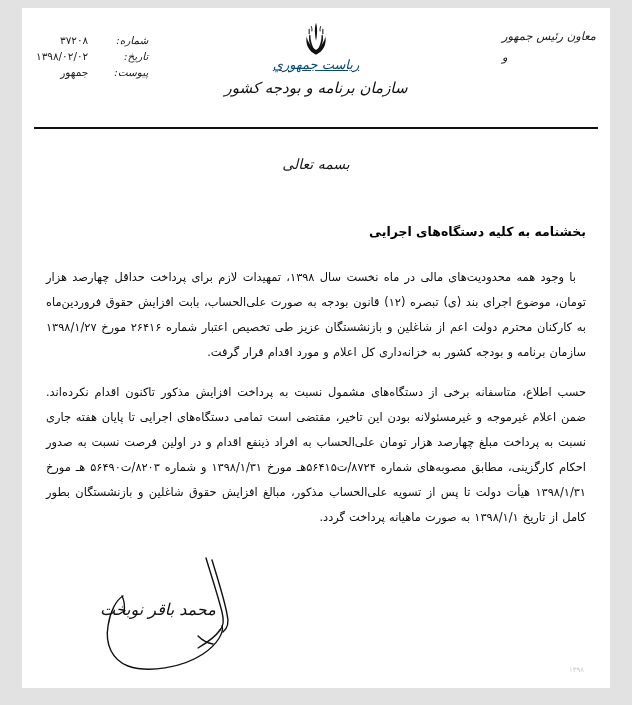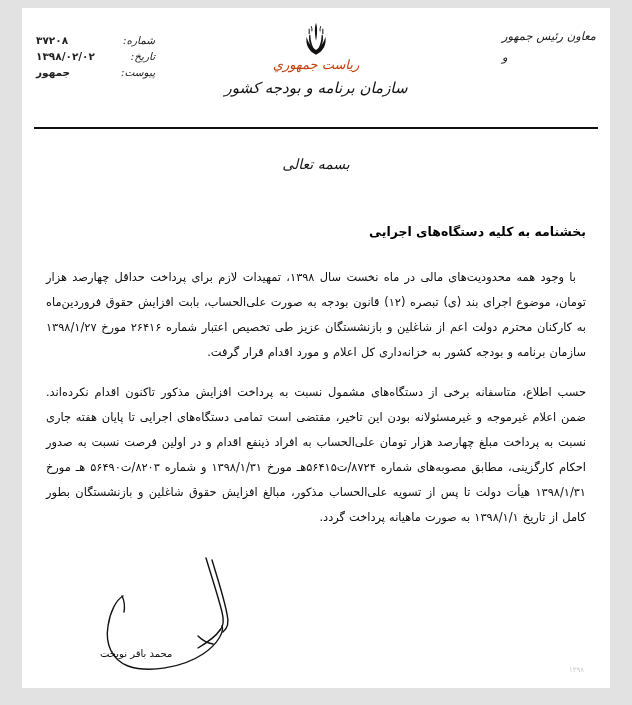--- a/index.html
+++ b/index.html
@@ -55,23 +55,24 @@
     position: absolute;
     left: 50%;
     transform: translateX(-50%);
     top: 48px;
     text-align: center;
     line-height: 1.45;
     white-space: nowrap;
   }
   .org-line1 {
     font-size: 13px;
-    color: #c2410c;
+    color: #0c4a6e;
     font-style: italic;
     letter-spacing: .5px;
+    text-decoration: underline;
   }
   .org-line2 {
     font-size: 15px;
     color: #111;
     font-style: italic;
     letter-spacing: .5px;
     margin-top: 3px;
     text-align: center;
   }
 
@@ -100,24 +101,23 @@
     font-size: 10.5px;
     color: #222;
     direction: rtl;
   }
   .meta-label {
     text-align: right;
     font-style: italic;
     white-space: nowrap;
   }
   .meta-value {
-    text-align: left;
+    text-align: right;
     white-space: nowrap;
     letter-spacing: .4px;
-    font-weight: bold;
   }
 
   .rule {
     position: absolute;
     left: 12px;
     right: 12px;
     top: 119px;
     border-top: 1.6px solid #111;
     border-bottom: 1px solid #111;
     height: 2px;
@@ -173,24 +173,24 @@
     left: 0;
     top: 0;
     width: 230px;
     height: 120px;
   }
   .sign-mark svg { display: block; width: 100%; height: 100%; }
   .sign-name {
     position: absolute;
     left: 34px;
     top: 44px;
-    font-size: 10px;
+    font-size: 16px;
+    font-style: italic;
     color: #111;
     white-space: nowrap;
-    margin-top: 48px;
   }
 
   .footer-faint {
     position: absolute;
     right: 26px;
     bottom: 14px;
     font-size: 7px;
     color: #c9c9c9;
     letter-spacing: .6px;
     white-space: nowrap;

